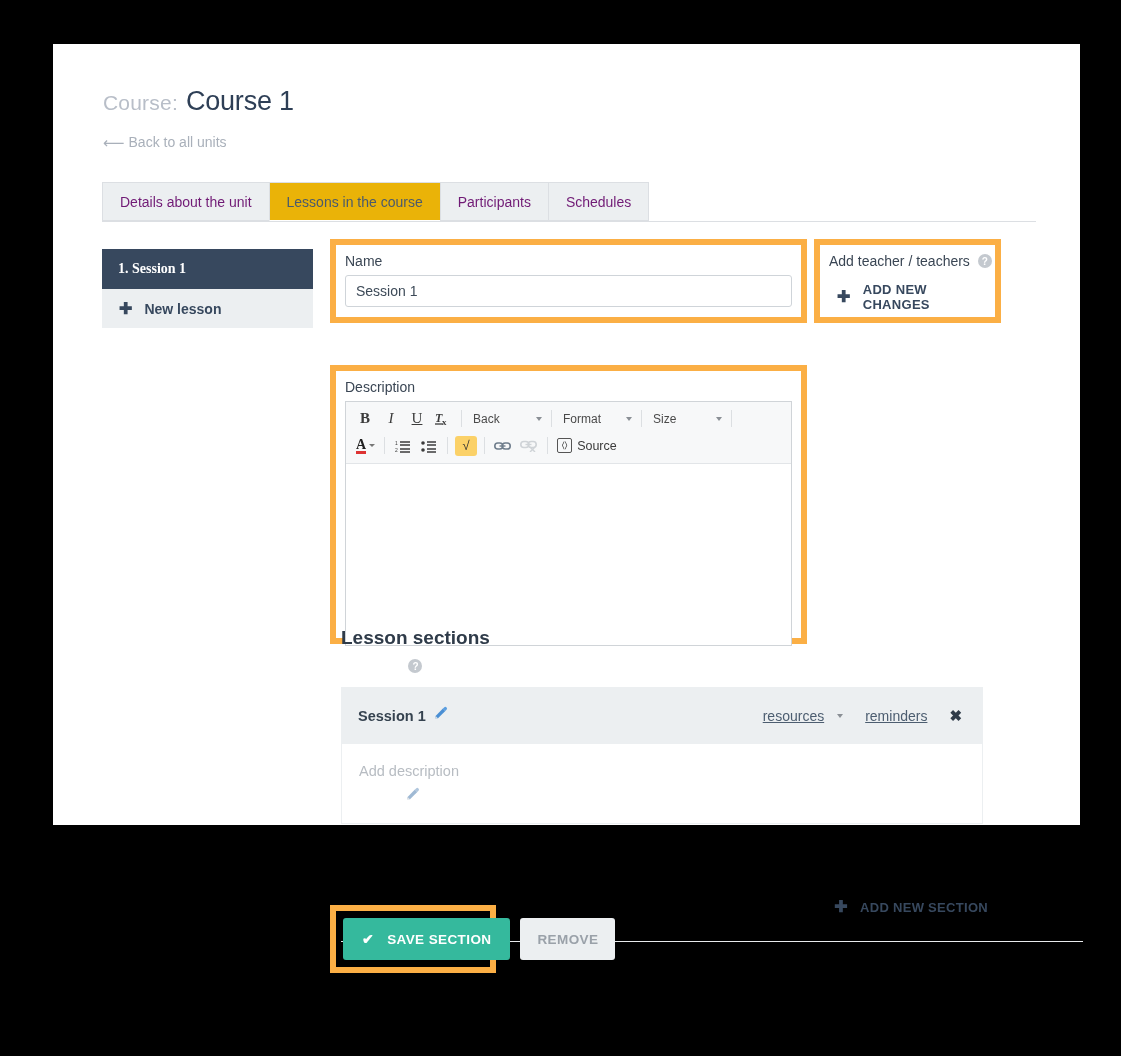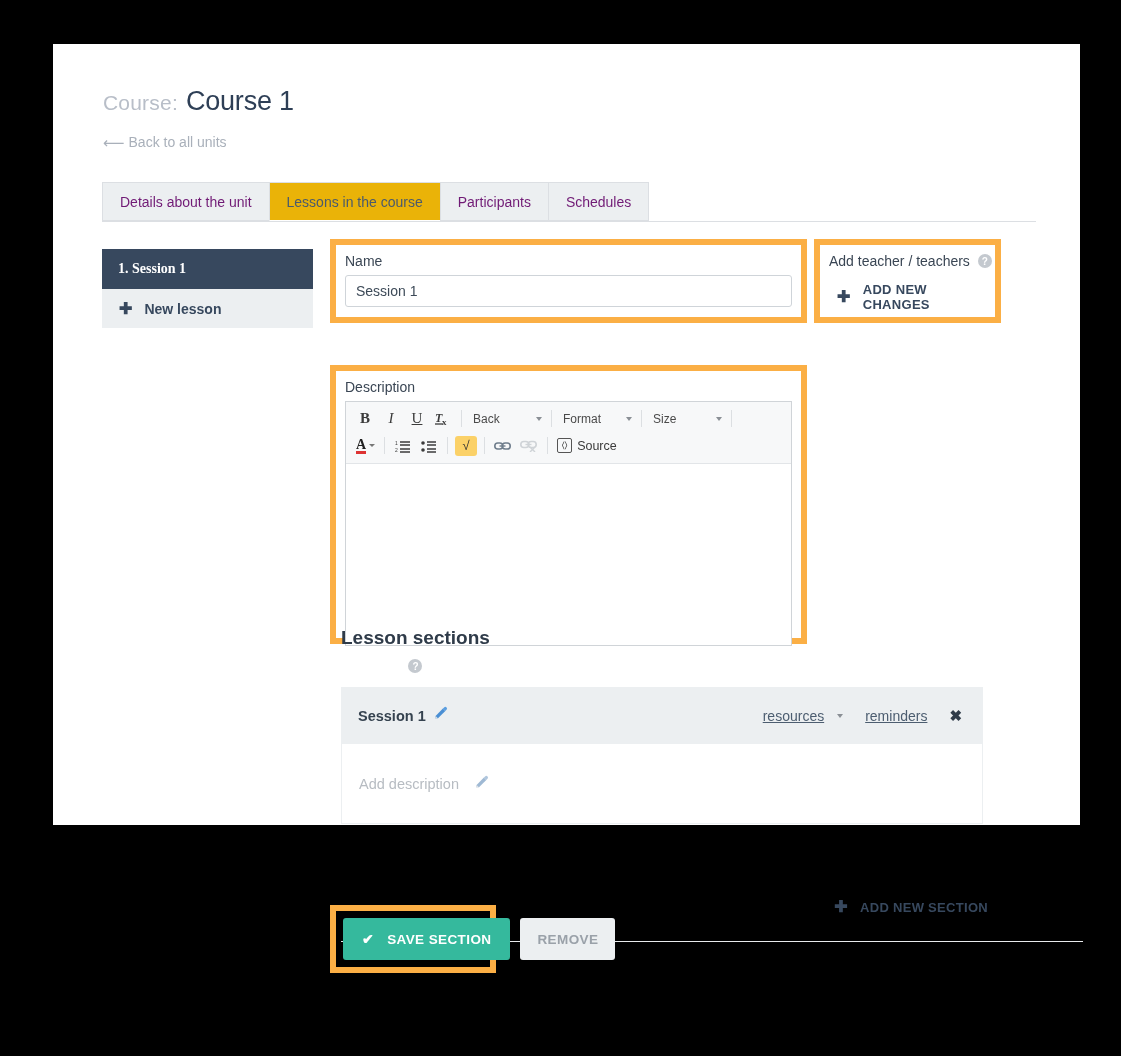--- a/index.html
+++ b/index.html
@@ -227,21 +227,21 @@
   .x-close {
     font-size: 15px; font-weight: bold; color: #2f3b49; cursor: pointer;
   }
   .section-body {
     height: 80px; background: #ffffff; border: 1px solid #eceff1;
     border-top: none;
     display: flex; align-items: center; padding-left: 17px;
   }
   .add-desc {
     font-size: 14.5px; color: #b7bcc2; cursor: pointer;
-    display: flex; align-items: center; gap: 8px;
+    display: flex; align-items: center; gap: 8px; flex-direction: column;
   }
 
   .add-section {
     position: absolute; right: 92px; top: 855px;
     display: flex; align-items: center; gap: 12px;
     font-size: 13px; font-weight: bold; color: #37485e;
     letter-spacing: .3px; cursor: pointer;
   }
 
   

